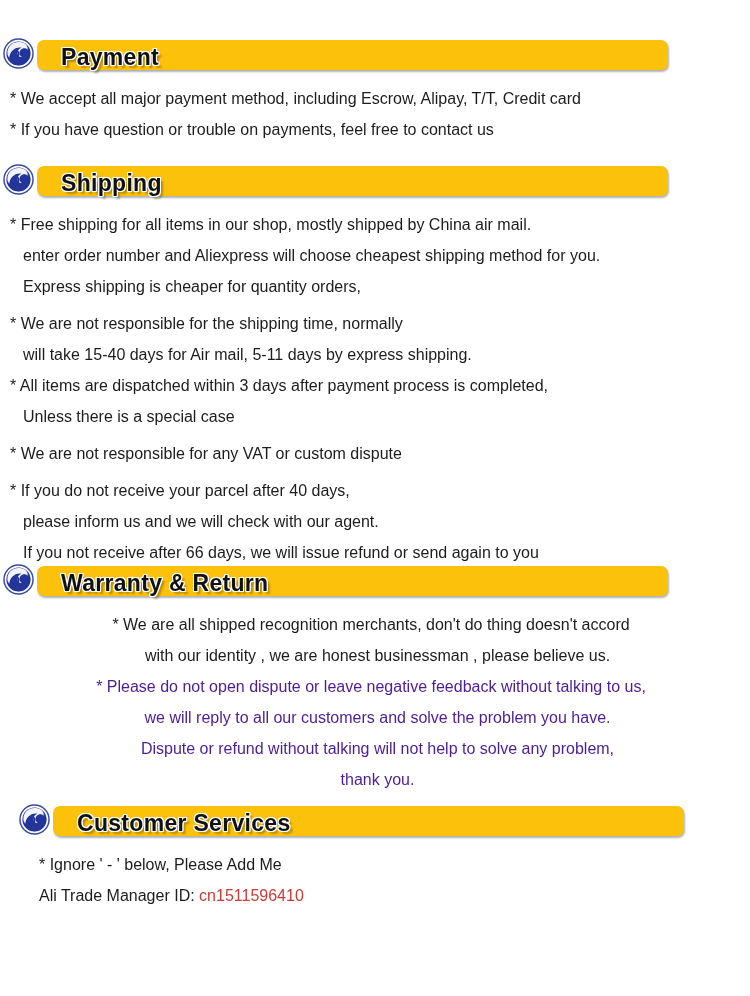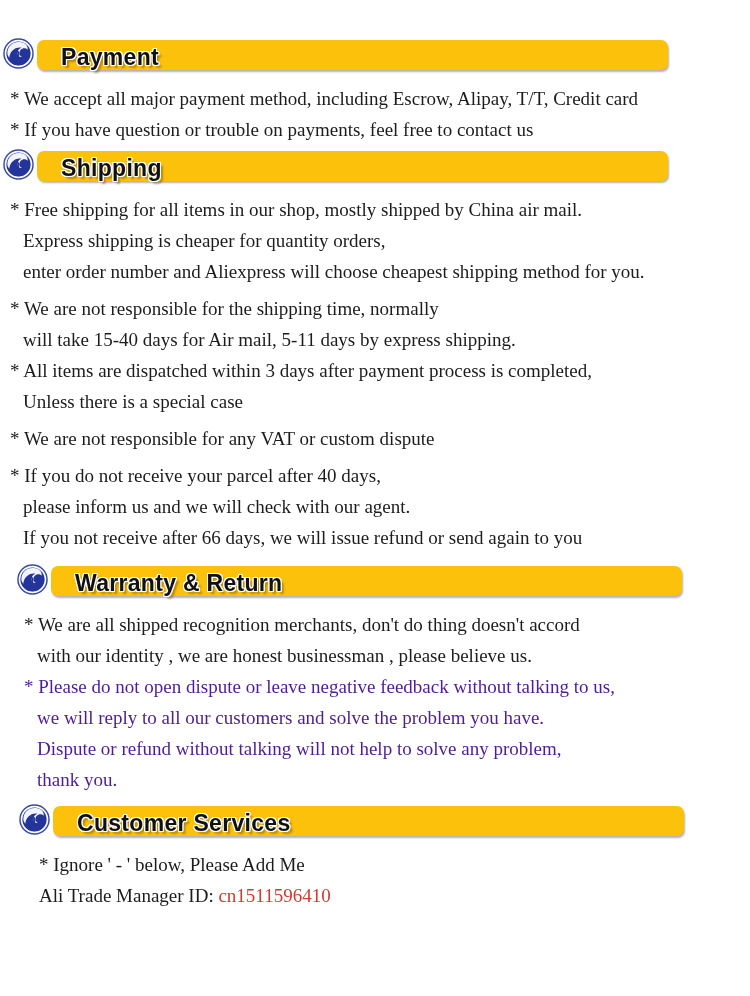--- a/index.html
+++ b/index.html
@@ -76,44 +76,44 @@
   }
 
   
   .lines {
     position: relative;
     padding: 0;
     margin: 0;
     list-style: none;
   }
   .line {
-    font-family: Liberation Serif, serif;
-    font-size: 19px;
+    font-family: Liberation Sans, sans-serif;
+    font-size: 16px;
     line-height: 31px;
     white-space: pre;
     color: #1c1c1c;
     padding-left: 10px;
   }
   .line.indent {
     padding-left: 23px;
   }
   .line.red {
     color: #4c1d95;
   }
   .line.gap-top {
     margin-top: 6px;
   }
   .line .id-red {
     color: #cc3b33;
   }
 
   
   .sec-payment   { position: absolute; left: 0; top: 40px;  width: 750px; }
-  .sec-shipping  { position: absolute; left: 0; top: 151px; width: 750px; }
-  .sec-warranty  { position: absolute; left: 14px; top: 566px; width: 732px; }
+  .sec-shipping  { position: absolute; left: 0; top: 166px; width: 750px; }
+  .sec-warranty  { position: absolute; left: 0; top: 566px; width: 732px; text-align: center; }
   .sec-customer  { position: absolute; left: 16px; top: 806px; width: 750px; }
 
   .body-block { margin-top: 9px; }
 </style>
 </head>
 <body>
 
 <div class="page">
 
   <div class="sec-payment">
@@ -139,22 +139,22 @@
         <circle cx="32" cy="32" r="30" fill="#ffffff" stroke="#3a4a9c" stroke-width="3"></circle>
         <circle cx="32" cy="32" r="25" fill="#23349a"></circle>
         <path d="M32 8c-13 0-23 10-23 23 0 7 5 12 11 12 6 0 10-5 10-10 0-4-2-7-5-8 4-1 8 2 9 6 1 5-2 11-8 13 14 2 25-9 25-22C51 13 43 8 32 8z" fill="#ffffff" opacity="0.95"></path>
         <path d="M32 56c13 0 23-10 23-23 0-7-5-12-11-12-6 0-10 5-10 10 0 4 2 7 5 8-4 1-8-2-9-6-1-5 2-11 8-13C24 18 13 29 13 42c0 9 8 14 19 14z" fill="#23349a"></path>
       </svg>
       <div class="banner"></div>
       <div class="banner-title">Shipping</div>
     </div>
     <div class="lines body-block">
       <div class="line">* Free shipping for all items in our shop, mostly shipped by China air mail.</div>
+      <div class="line indent">enter order number and Aliexpress will choose cheapest shipping method for you.</div>
       <div class="line indent">Express shipping is cheaper for quantity orders,</div>
-      <div class="line indent">enter order number and Aliexpress will choose cheapest shipping method for you.</div>
       <div class="line gap-top">* We are not responsible for the shipping time, normally</div>
       <div class="line indent">will take 15-40 days for Air mail, 5-11 days by express shipping.</div>
       <div class="line">* All items are dispatched within 3 days after payment process is completed,</div>
       <div class="line indent">Unless there is a special case</div>
       <div class="line gap-top">* We are not responsible for any VAT or custom dispute</div>
       <div class="line gap-top">* If you do not receive your parcel after 40 days,</div>
       <div class="line indent">please inform us and we will check with our agent.</div>
       <div class="line indent">If you not receive after 66 days, we will issue refund or send again to you</div>
     </div>
   </div>

